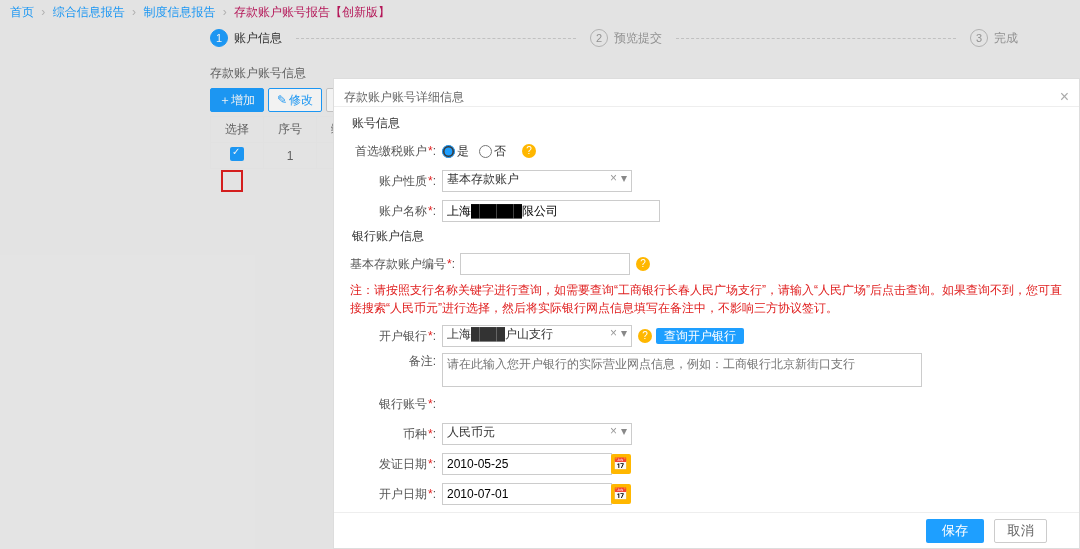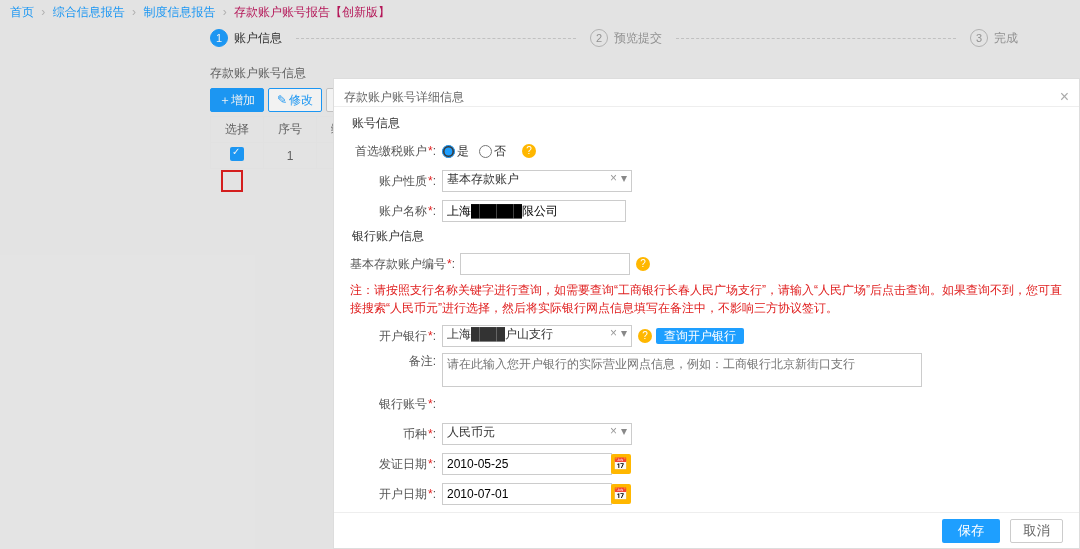--- a/index.html
+++ b/index.html
@@ -31,33 +31,33 @@
   
   .mask{position:absolute;left:0;top:0;right:0;bottom:0;background:rgba(0,0,0,.05)}
   .modal{position:absolute;left:333px;top:78px;right:0;bottom:0;background:#fff;border:1px solid #ddd;display:flex;flex-direction:column}
   .modal-hd{height:28px;border-bottom:1px solid #eee;display:flex;align-items:flex-end;padding:0 10px;color:#666}
   .modal-hd .x{margin-left:auto;color:#aaa;font-size:16px;cursor:pointer}
   .modal-bd{flex:1;overflow:auto;padding:4px 16px 0 16px}
   .sect{font-weight:normal;font-size:12px;color:#333;margin:4px 0 6px 2px}
   .row{display:flex;align-items:center;min-height:26px;margin-bottom:4px}
   .lab{width:92px;text-align:right;padding-right:6px;color:#555;font-size:12px;white-space:nowrap}
   .star{color:#e02020;margin-left:1px}
-  .ipt,.sel{height:22px;border:1px solid #ccc;padding:0 4px;font-size:12px;width:184px;background:#fff}
+  .ipt,.sel{height:22px;border:1px solid #ccc;padding:0 4px;font-size:12px;width:218px;background:#fff}
   .ipt.small{width:170px}
   .sel{display:flex;justify-content:space-between;width:190px}
   .sel .clr{color:#999;margin-left:auto;padding:0 4px}
   .sel .car{color:#888}
   .tip{display:inline-block;width:14px;height:14px;border-radius:50%;background:#ffb700;color:#fff;text-align:center;line-height:14px;font-size:10px;margin-left:6px}
   .radio{display:inline-flex;align-items:center;margin-right:10px}
   .radio input{margin-right:2px;accent-color:#1e9fff}
   .red{color:#e02020;font-size:12px;line-height:18px;margin:2px 0 6px 0}
   .ta{width:480px;height:34px;border:1px solid #ccc;font-size:12px;padding:2px 4px;color:#aaa;resize:none}
   .date-ico{display:inline-flex;width:20px;height:20px;background:#ffb700;border-radius:2px;align-items:center;justify-content:center;color:#fff;margin-left:-1px}
   .btn-s{height:16px;padding:0 8px;background:#1e9fff;color:#fff;border:none;border-radius:2px;font-size:12px;margin-left:4px;cursor:pointer}
-  .modal-ft{border-top:1px solid #eee;height:36px;display:flex;align-items:center;justify-content:flex-end;padding:0 16px;gap:10px}
+  .modal-ft{border-top:1px solid #eee;height:36px;display:flex;align-items:center;justify-content:flex-end;padding:0 32px;gap:10px}
   .btn-save{background:#1e9fff;color:#fff;border:none;height:24px;padding:0 16px;border-radius:2px;cursor:pointer}
   .btn-cancel{background:#fff;color:#666;border:1px solid #ccc;height:24px;padding:0 12px;border-radius:2px;cursor:pointer}
 </style>
 </head>
 <body>
 
 <div class="crumb">
   <a>首页</a>
   <span class="sep">›</span>
   <a>综合信息报告</a>

